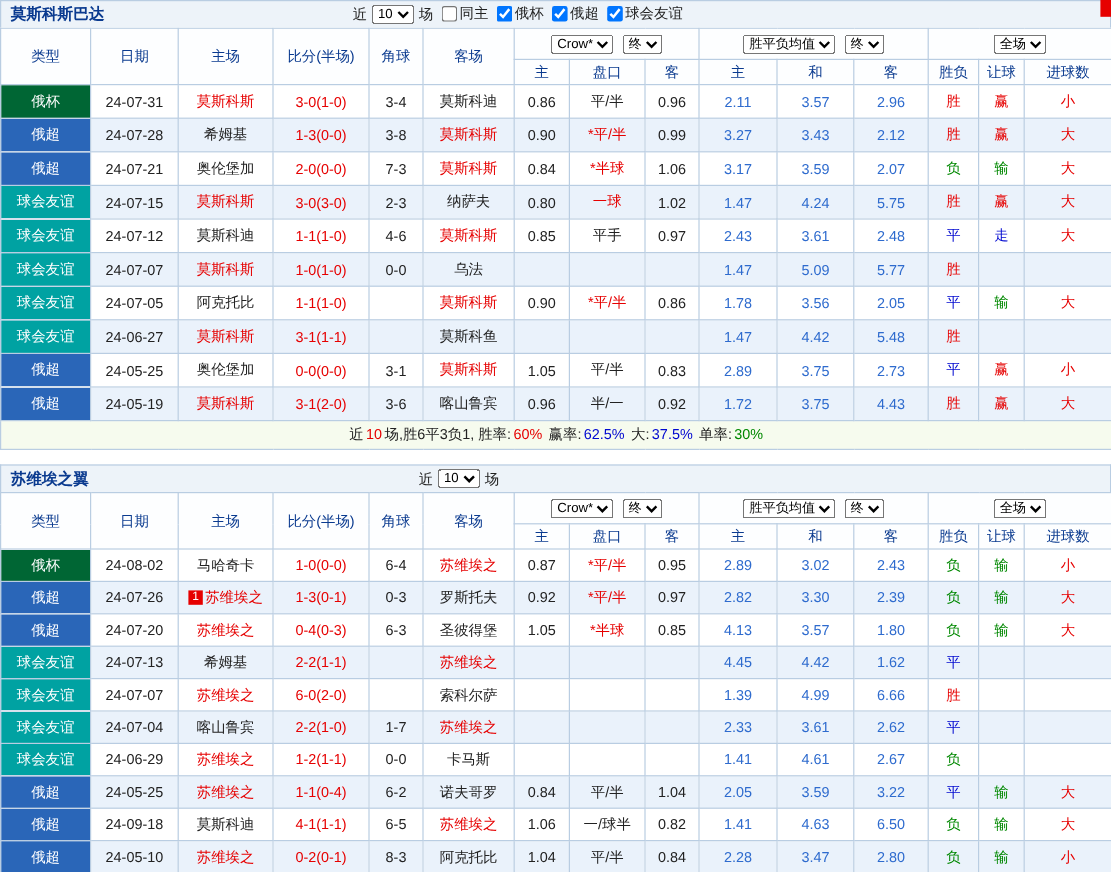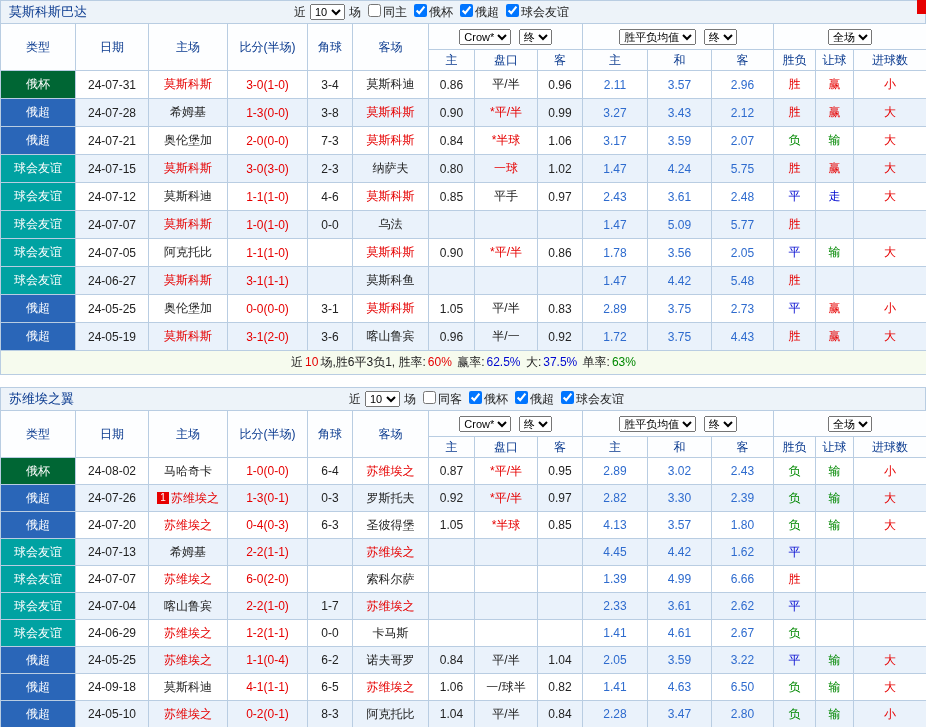--- a/index.html
+++ b/index.html
@@ -4,26 +4,26 @@
 <style>
   html,body{margin:0;padding:0}
   body{position:relative;width:926px;height:727px;overflow:hidden;background:#fff;
        font-family:"Liberation Sans","DejaVu Sans",sans-serif;font-size:12px;color:#222}
   .section table{width:926px;border-collapse:collapse;table-layout:fixed}
   th,td{border:1px solid #b9cde2;text-align:center;white-space:nowrap;overflow:hidden;
         font-weight:normal;padding:0}
   thead th{color:#0a3a8f;background:#fdfeff}
   .title-bar{position:relative;display:flex;align-items:center;height:22px;
              border:1px solid #b9cde2;border-bottom:none;background:#edf3f9;padding:0 8px}
-  .team-name{font-weight:normal;color:#0a3a8f;font-size:13px}
+  .team-name{font-weight:bold;color:#0a3a8f;font-size:13px}
   .filters{position:absolute;display:flex;align-items:center;gap:2px}
   .s0 .filters{left:293px}
   .s1 .filters{left:348px}
   .filters select,.selcell select{font-size:11px;margin:0 2px}
-  .filters label{display:inline-flex;align-items:flex-start;margin-right:2px;cursor:pointer}
+  .filters label{display:inline-flex;align-items:center;margin-right:2px;cursor:pointer}
   .filters input{margin:0 2px 0 5px;width:13px;height:13px}
   .hb th{height:25px}
   .hc th{height:20px}
   .s0 tbody tr{height:28px}
   .s1 tbody tr{height:27px}
   tbody tr.alt{background:#eaf2fb}
   .lg-cup{background:#006634;color:#fff}
   .lg-super{background:#2a66b8;color:#fff}
   .lg-friendly{background:#00a2a2;color:#fff}
   .c-r{color:#e60000}
@@ -268,36 +268,35 @@
           <td class="avg">1.72</td>
           <td class="avg">3.75</td>
           <td class="avg">4.43</td>
           <td class="c-r">胜</td>
           <td class="c-r">赢</td>
           <td class="c-r">大</td>
         </tr>
       </tbody>
     <tfoot>
       <tr>
-          <td colspan="15" class="summary"><span class="c-k">近</span><span class="c-r">10</span><span class="c-k">场,胜6平3负1, 胜率:</span><span class="c-r">60%</span><span class="c-k"> 赢率:</span><span class="c-b">62.5%</span><span class="c-k"> 大:</span><span class="c-b">37.5%</span><span class="c-k"> 单率:</span><span class="c-g">63%</span></td>
+          <td colspan="15" class="summary"><span class="c-k">近</span><span class="c-r">10</span><span class="c-k">场,胜6平3负1, 胜率:</span><span class="c-r">60%</span><span class="c-k"> 赢率:</span><span class="c-b">62.5%</span><span class="c-k"> 大:</span><span class="c-b">37.5%</span><span class="c-k"> 单率:</span><span class="c-g">30%</span></td>
         </tr>
     </tfoot>
   </table>
 </div>
 
 <div class="gap"></div>
 
 <div class="section s1">
   <div class="title-bar">
     <span class="team-name">苏维埃之翼</span>
     <div class="filters">
       <span>近</span>
       <select><option>10</option></select>
       <span>场</span>
-      <span><label><input type="checkbox" style="">同客</label><label><input type="checkbox" checked="" style="">俄杯</label><label><input type="checkbox" checked="" style="">俄超</label><label><input type="checkbox" checked="" style="">球会友谊</label></span>
     </div>
   </div>
   <table>
     <colgroup>
       <col style="width:75px">
         <col style="width:73px">
         <col style="width:79px">
         <col style="width:80px">
       <col style="width:45px">
         <col style="width:76px">

